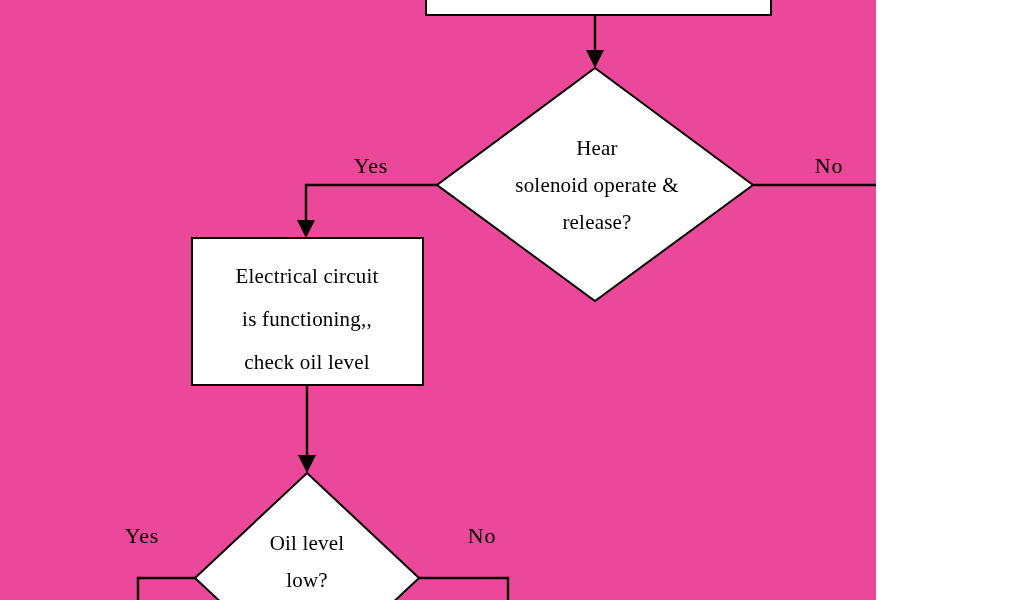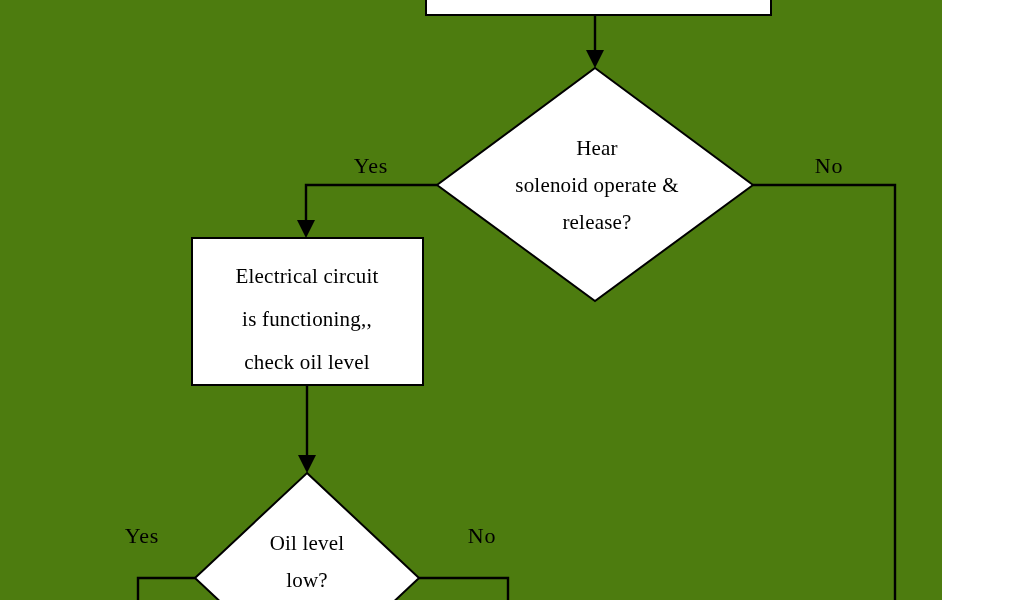--- a/index.html
+++ b/index.html
@@ -2,23 +2,23 @@
 <html><head>
 <meta charset="utf-8">
 <style>
   html, body {
     margin: 0;
     padding: 0;
     background: #ffffff;
   }
   #page {
     position: relative;
-    width: 942px;
+    width: 876px;
     height: 600px;
-    background: #4d7c0f;
+    background: #ec4899;
     overflow: hidden;
     font-family: "Liberation Serif", "DejaVu Serif", serif;
   }
   svg.chart-canvas {
     position: absolute;
     top: 0;
     left: 0;
     width: 1024px;
     height: 600px;
     display: block;

